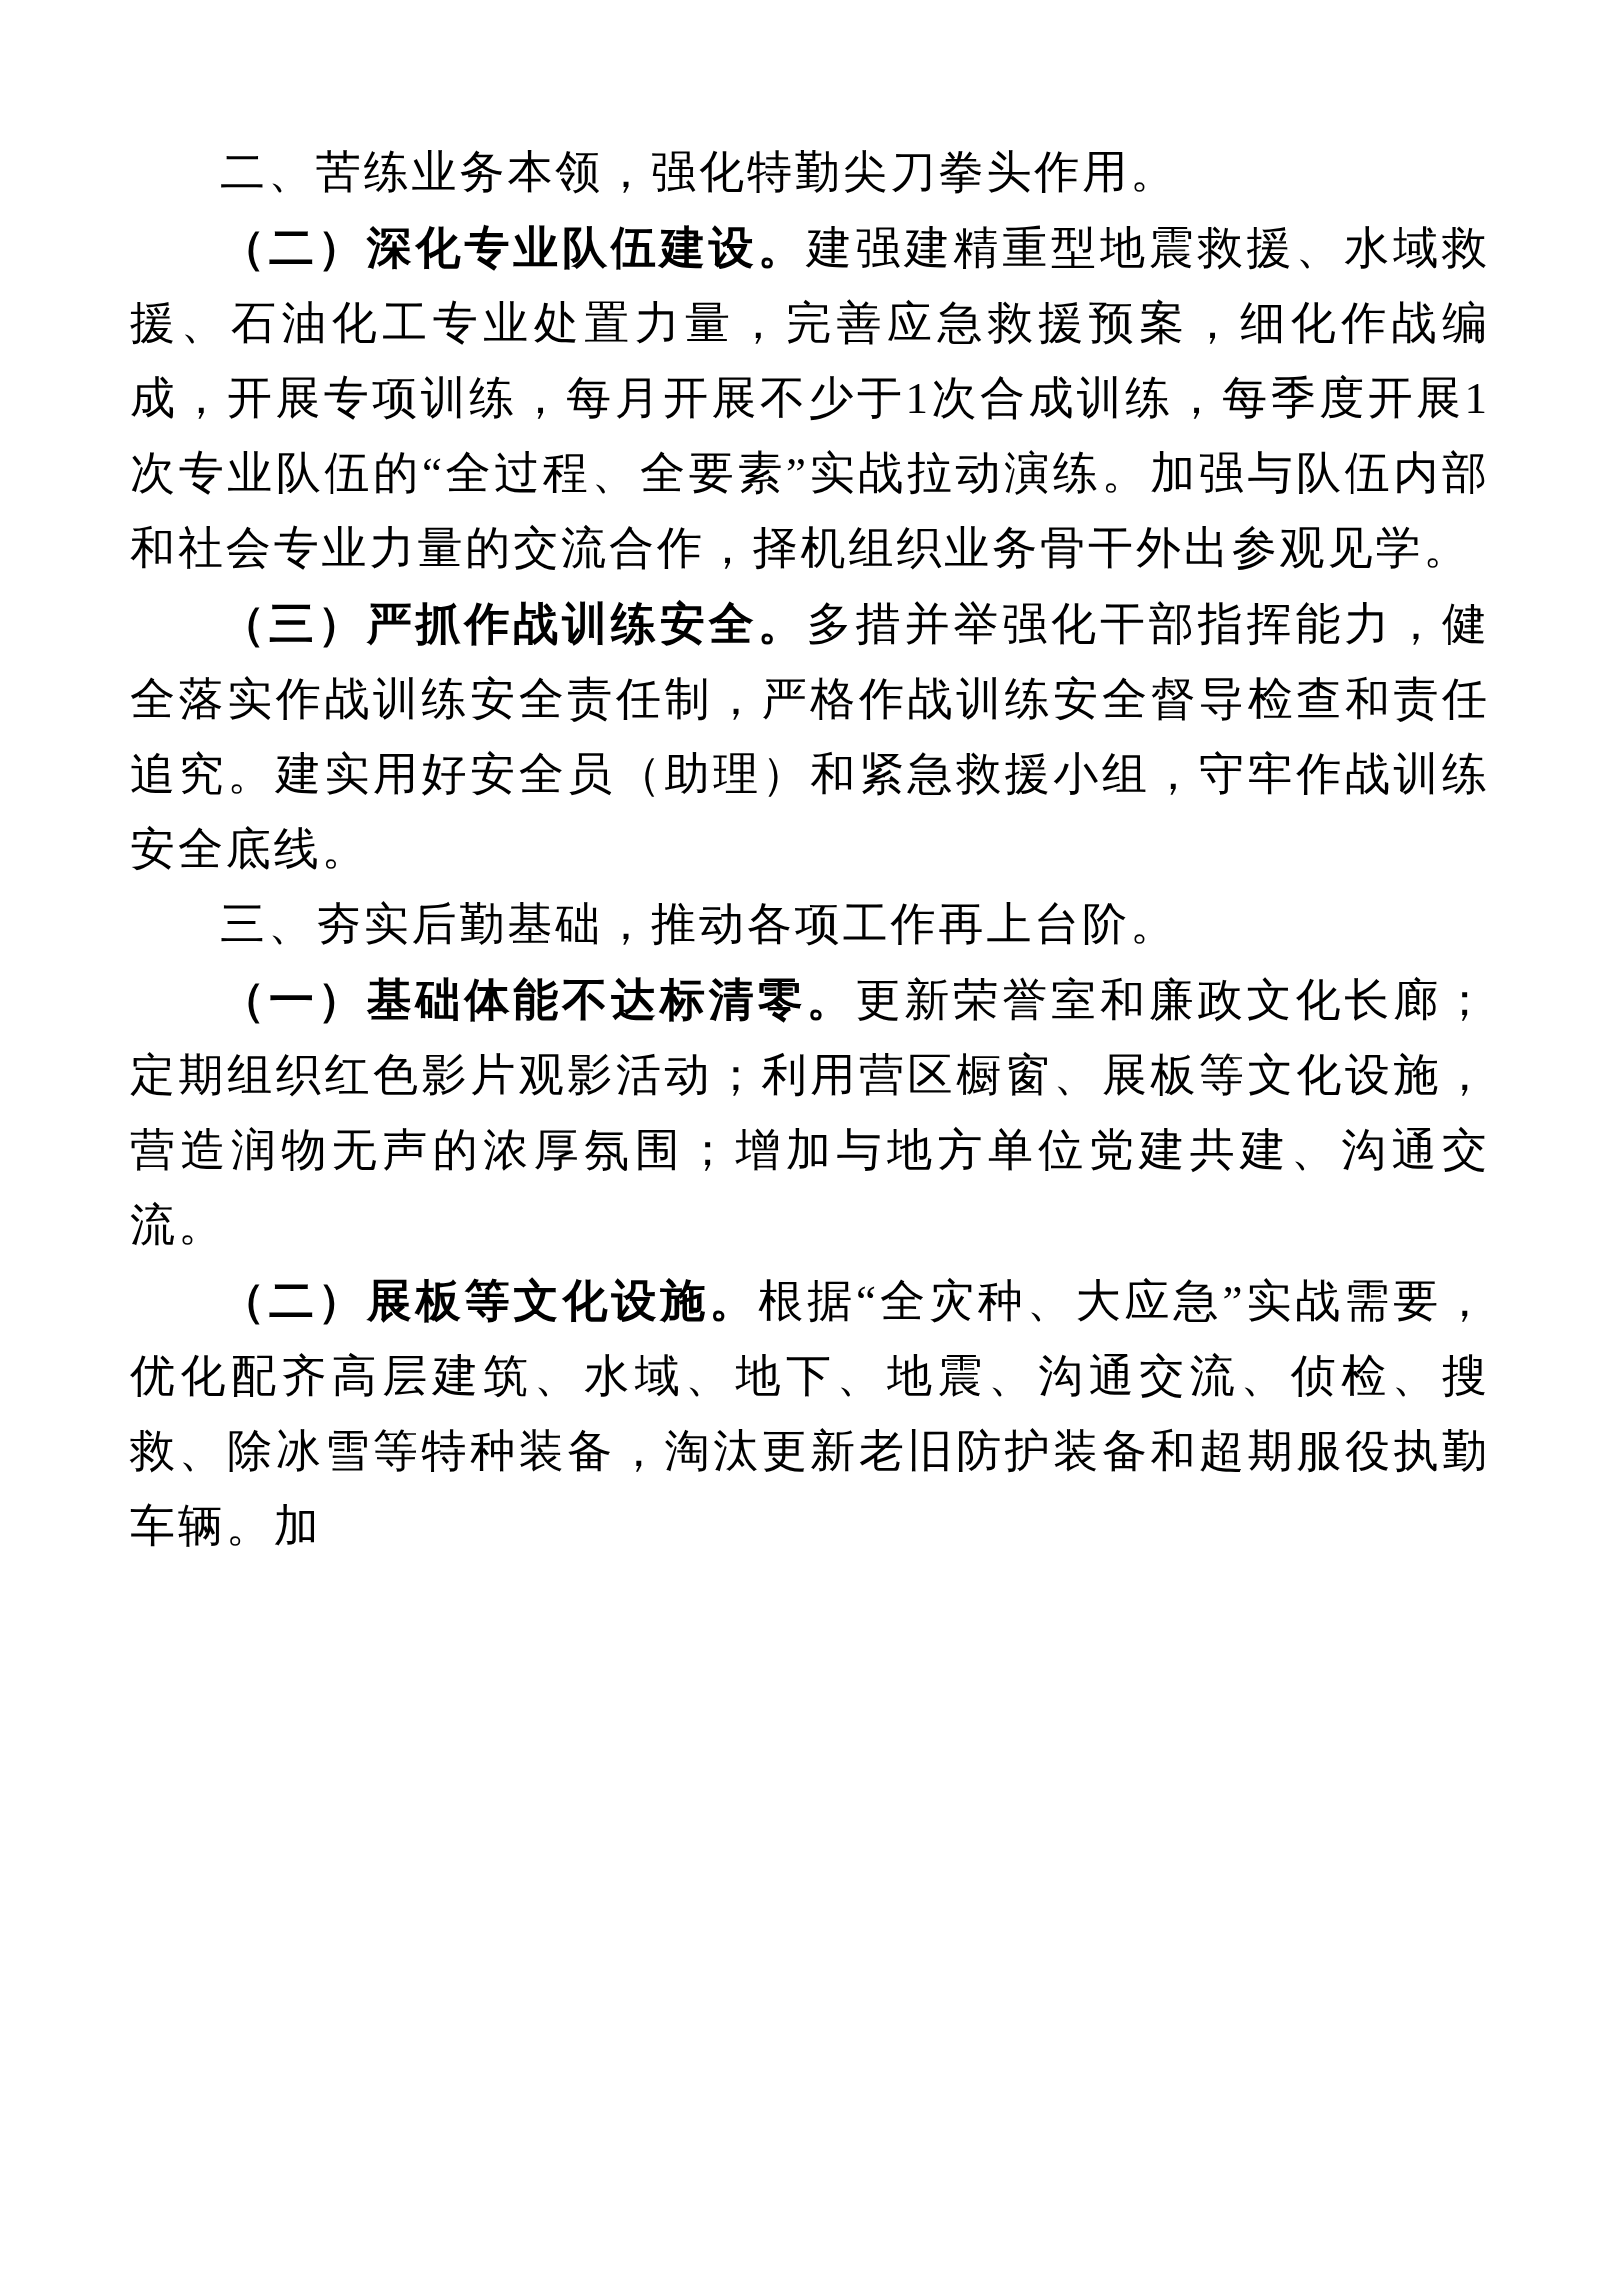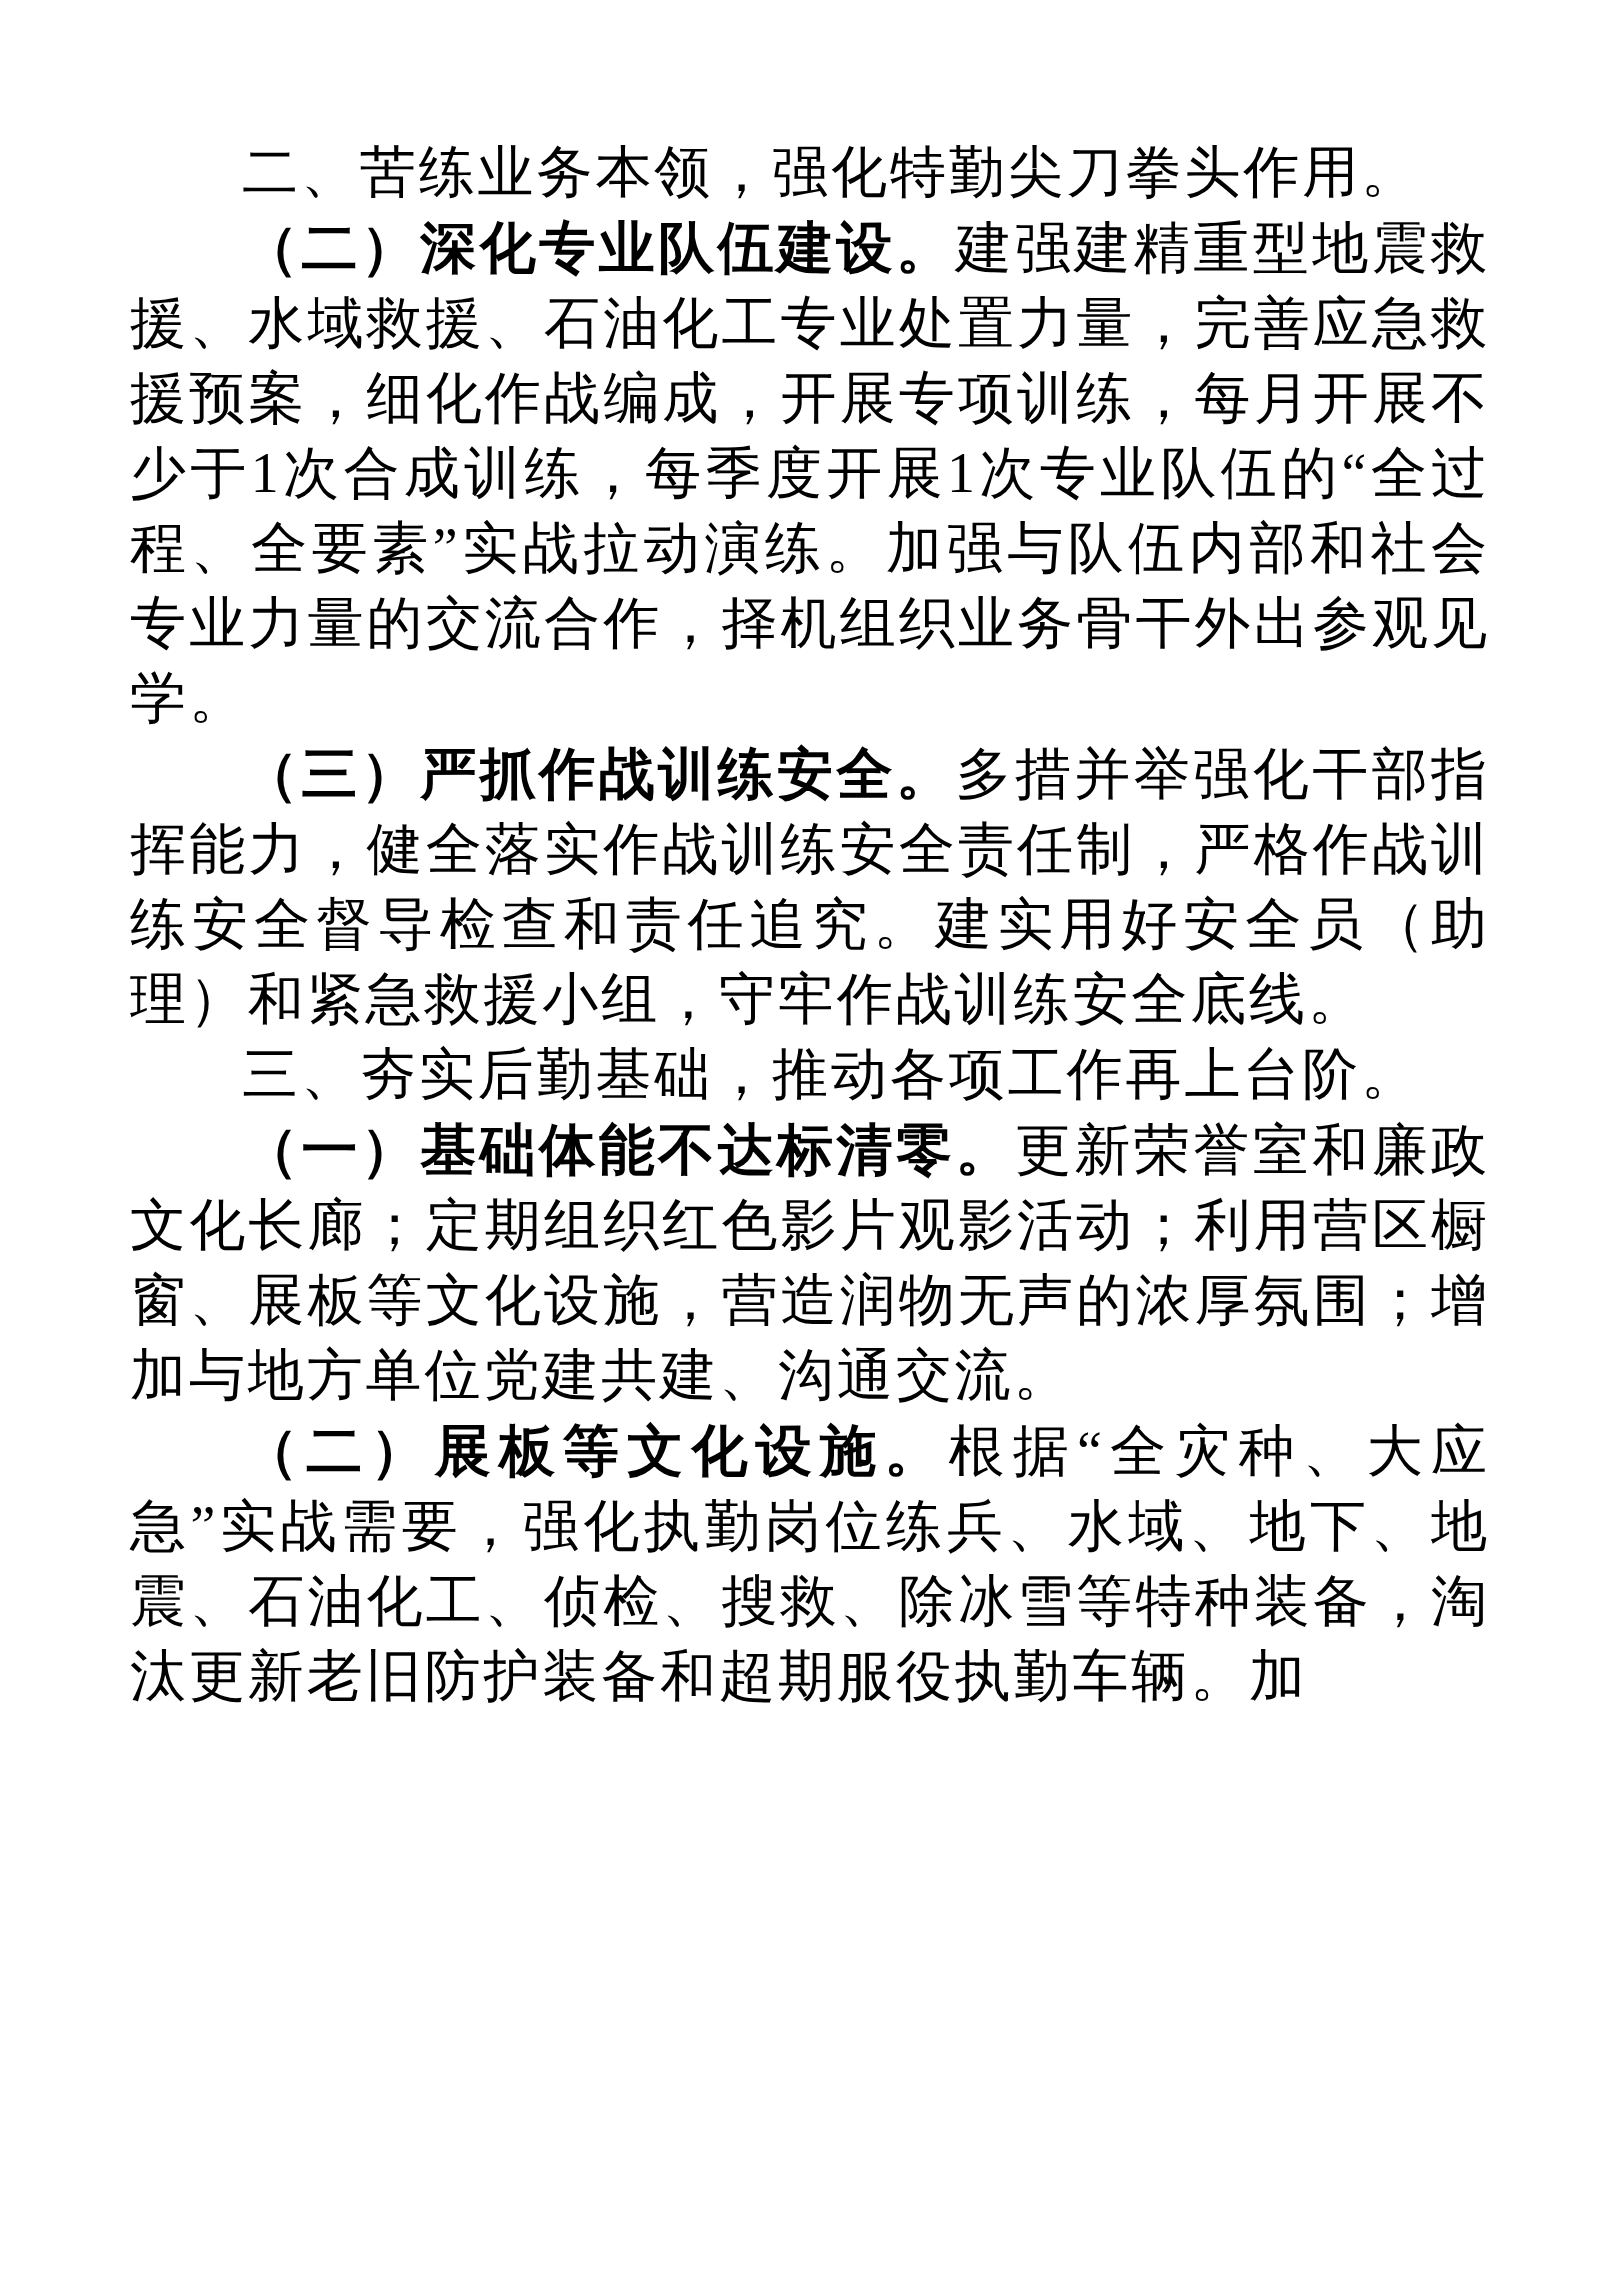--- a/index.html
+++ b/index.html
@@ -9,21 +9,21 @@
   }
   .page {
     position: relative;
     width: 1620px;
     height: 2293px;
     box-sizing: border-box;
     background: #ffffff;
     padding: 135px 130px 0 130px;
     overflow: hidden;
     font-family: "Liberation Serif", serif;
-    font-size: 56px;
+    font-size: 45px;
     line-height: 75px;
     color: #000000;
     text-align: justify;
     letter-spacing: 2.9px;
   }
   .para {
     margin: 0;
     text-indent: 2em;
   }
   .lead {
@@ -40,16 +40,16 @@
 
 
   <p class="para"><span class="lead">（二）深化专业队伍建设。</span><span>建强建精重型地震救援、水域救援、石油化工专业处置力量，完善应急救援预案，细化作战编成，开展专项训练，每月开展不少于1次合成训练，每季度开展1次专业队伍的“全过程、全要素”实战拉动演练。加强与队伍内部和社会专业力量的交流合作，择机组织业务骨干外出参观见学。</span></p>
 
   <p class="para"><span class="lead">（三）严抓作战训练安全。</span><span>多措并举强化干部指挥能力，健全落实作战训练安全责任制，严格作战训练安全督导检查和责任追究。建实用好安全员（助理）和紧急救援小组，守牢作战训练安全底线。</span></p>
 
   <p class="para"><span>三、夯实后勤基础，推动各项工作再上台阶。</span></p>
 
   <p class="para"><span class="lead">（一）基础体能不达标清零。</span><span>更新荣誉室和廉政文化长廊；定期组织红色影片观影活动；利用营区橱窗、展板等文化设施，营造润物无声的浓厚氛围；增加与地方单位党建共建、沟通交流。</span></p>
 
-  <p class="para"><span class="lead">（二）展板等文化设施。</span><span>根据“全灾种、大应急”实战需要，强化执勤岗位练兵、水域、地下、地震、石油化工、侦检、搜救、除冰雪等特种装备，淘汰更新老旧防护装备和超期服役执勤车辆。加</span></p>
+  <p class="para"><span class="lead">（二）展板等文化设施。</span><span>根据“全灾种、大应急”实战需要，优化配齐高层建筑、水域、地下、地震、沟通交流、侦检、搜救、除冰雪等特种装备，淘汰更新老旧防护装备和超期服役执勤车辆。加</span></p>
 
 </div>
 
 
 </body></html>

